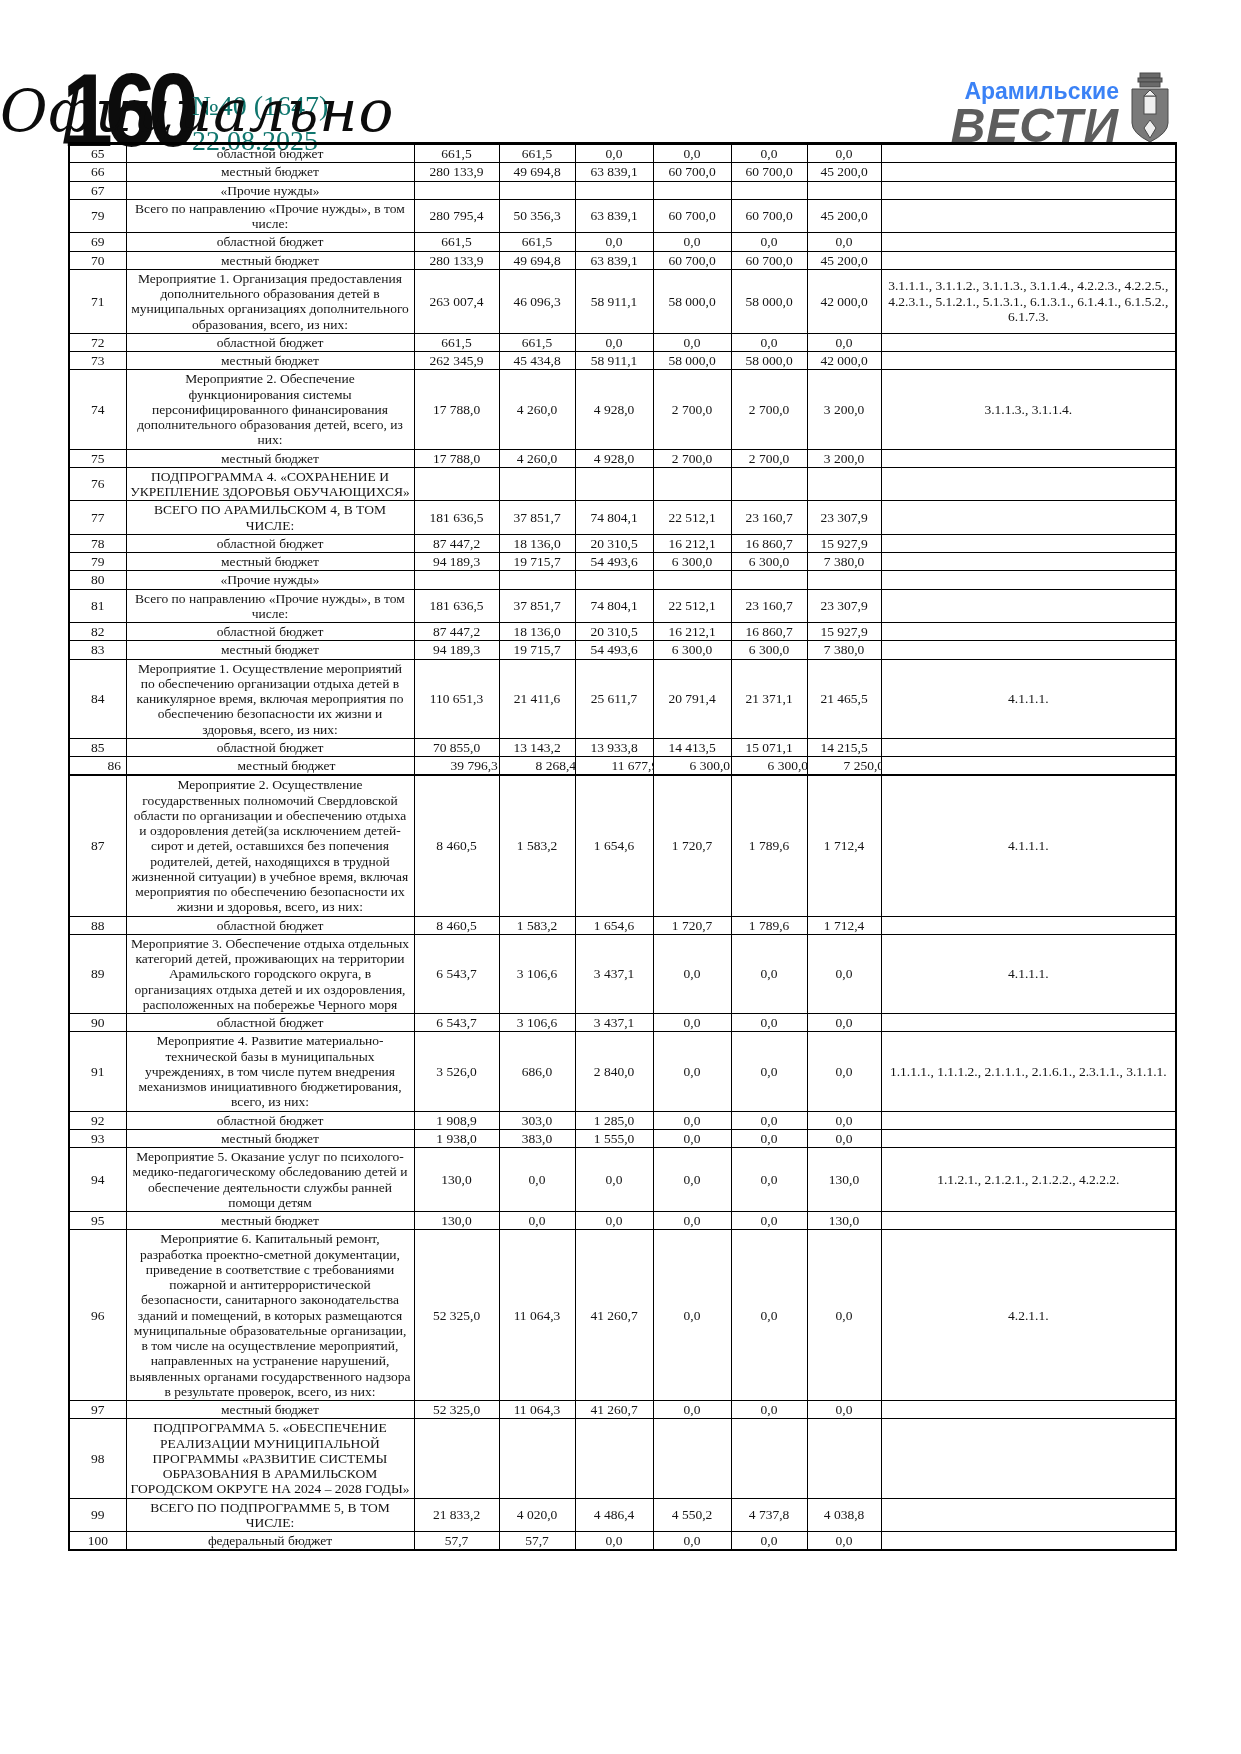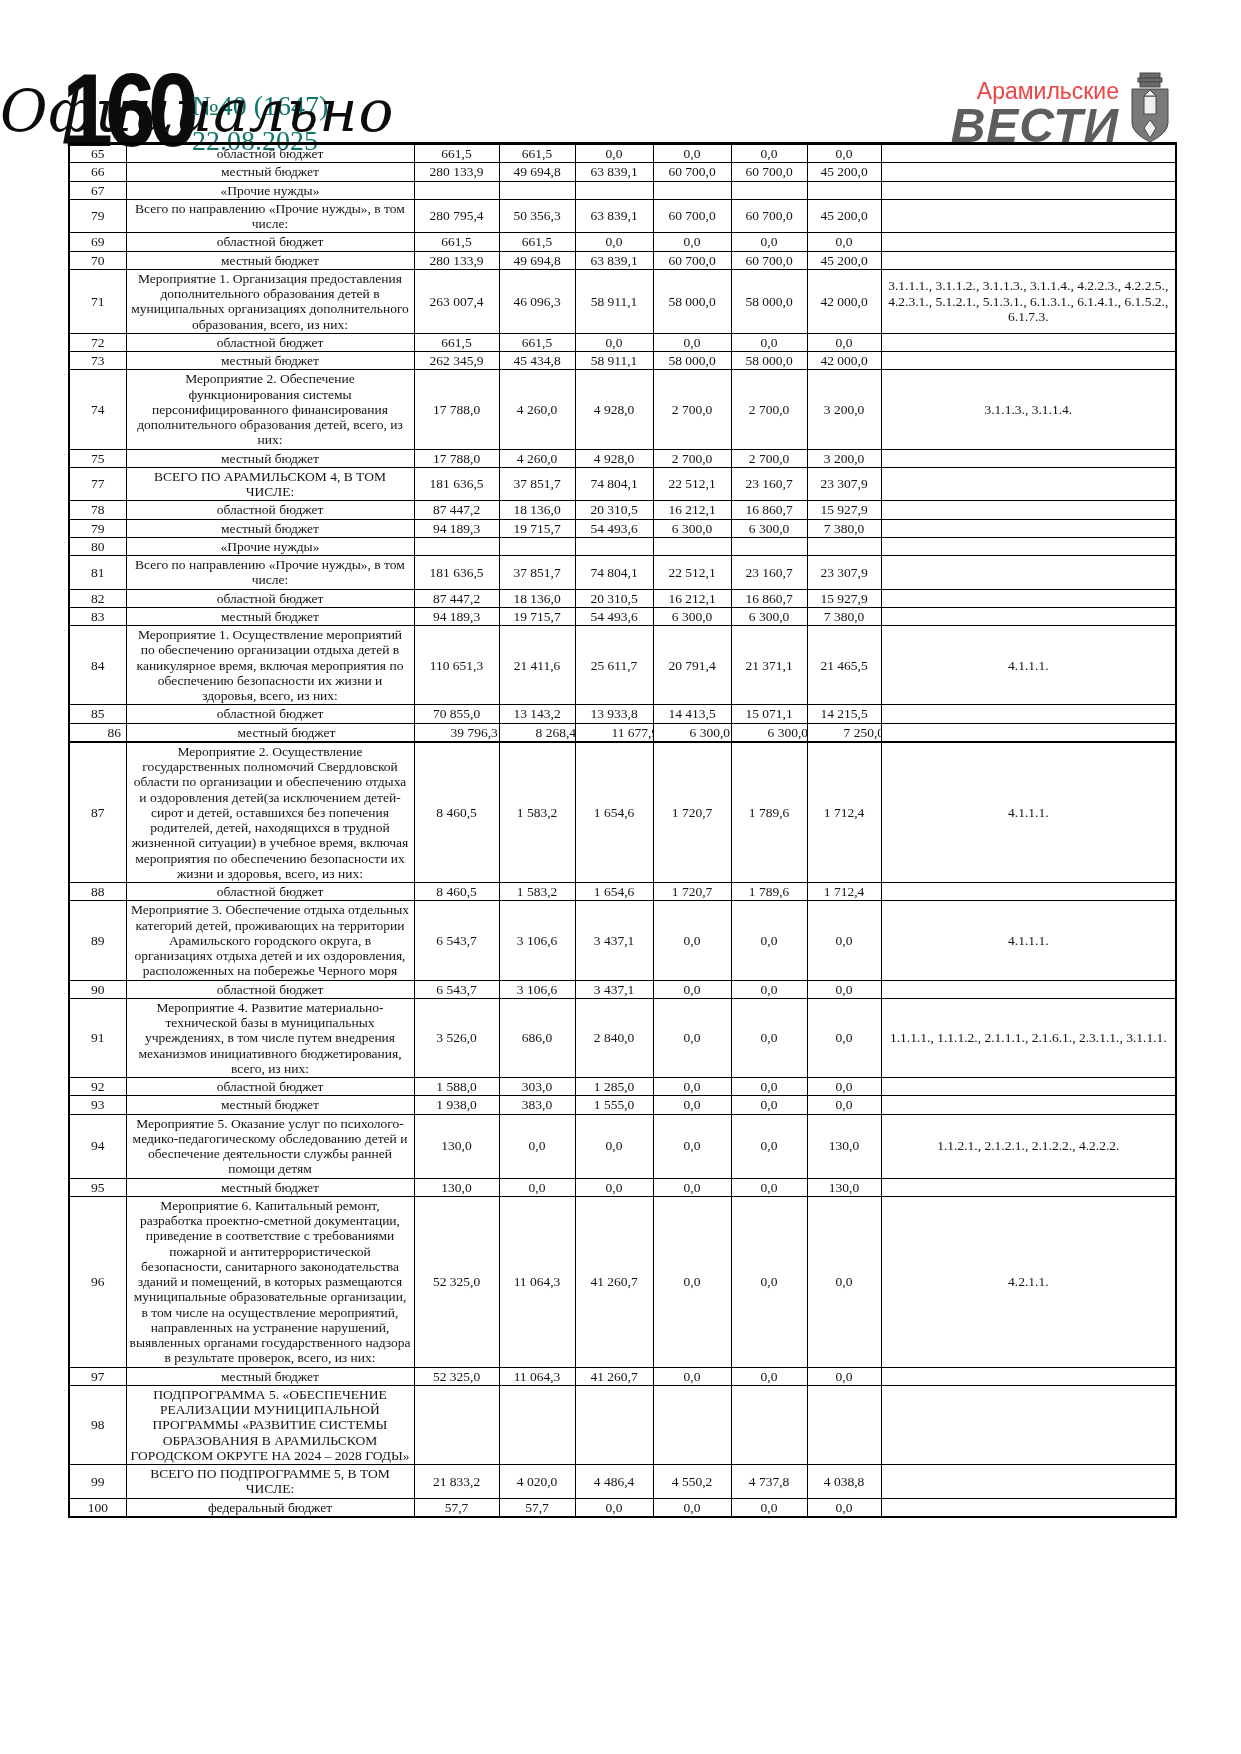--- a/index.html
+++ b/index.html
@@ -37,22 +37,22 @@
     font-size:58px; line-height:1;
     color:#0c0c0c;
     letter-spacing:1px;
   }
   .masthead {
     position:absolute; right:122px; top:48px;
     text-align:right;
   }
   .masthead-top {
     font-family:"Liberation Sans", sans-serif;
-    font-weight:normal; font-size:23px; line-height:1;
-    color:#ef4444;
+    font-weight:bold; font-size:23px; line-height:1;
+    color:#3b82f6;
   }
   .masthead-main {
     font-family:"Liberation Sans", sans-serif;
     font-weight:bold; font-size:48px; line-height:0.95;
     color:#5d5d5d; letter-spacing:1px;font-style:italic;
   }
   .crest { position:absolute; right:68px; top:40px; width:46px; height:72px; }
 
   
   table.budget {
@@ -231,20 +231,31 @@
           <td>местный бюджет</td>
           <td class="c-num">17 788,0</td>
           <td class="c-num">4 260,0</td>
           <td class="c-num">4 928,0</td>
           <td class="c-num">2 700,0</td>
           <td class="c-num">2 700,0</td>
           <td class="c-num">3 200,0</td>
           <td></td>
         </tr>
         <tr>
+          <td>76</td>
+          <td>ПОДПРОГРАММА 4. «СОХРАНЕНИЕ И УКРЕПЛЕНИЕ ЗДОРОВЬЯ ОБУЧАЮЩИХСЯ»</td>
+          <td class="c-num"></td>
+          <td class="c-num"></td>
+          <td class="c-num"></td>
+          <td class="c-num"></td>
+          <td class="c-num"></td>
+          <td class="c-num"></td>
+          <td></td>
+        </tr>
+        <tr>
           <td>77</td>
           <td>ВСЕГО ПО АРАМИЛЬСКОМ 4, В ТОМ ЧИСЛЕ:</td>
           <td class="c-num">181 636,5</td>
           <td class="c-num">37 851,7</td>
           <td class="c-num">74 804,1</td>
           <td class="c-num">22 512,1</td>
           <td class="c-num">23 160,7</td>
           <td class="c-num">23 307,9</td>
           <td></td>
         </tr>
@@ -398,21 +409,21 @@
           <td class="c-num">686,0</td>
           <td class="c-num">2 840,0</td>
           <td class="c-num">0,0</td>
           <td class="c-num">0,0</td>
           <td class="c-num">0,0</td>
           <td>1.1.1.1., 1.1.1.2., 2.1.1.1., 2.1.6.1., 2.3.1.1., 3.1.1.1.</td>
         </tr>
         <tr>
           <td>92</td>
           <td>областной бюджет</td>
-          <td class="c-num">1 588,0</td>
+          <td class="c-num">1 908,9</td>
           <td class="c-num">303,0</td>
           <td class="c-num">1 285,0</td>
           <td class="c-num">0,0</td>
           <td class="c-num">0,0</td>
           <td class="c-num">0,0</td>
           <td></td>
         </tr>
         <tr>
           <td>93</td>
           <td>местный бюджет</td>

